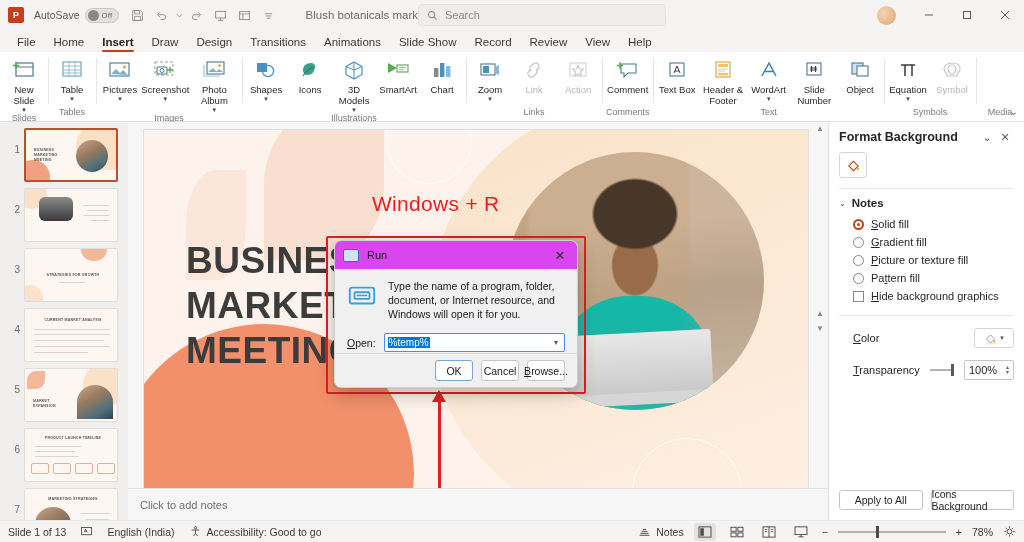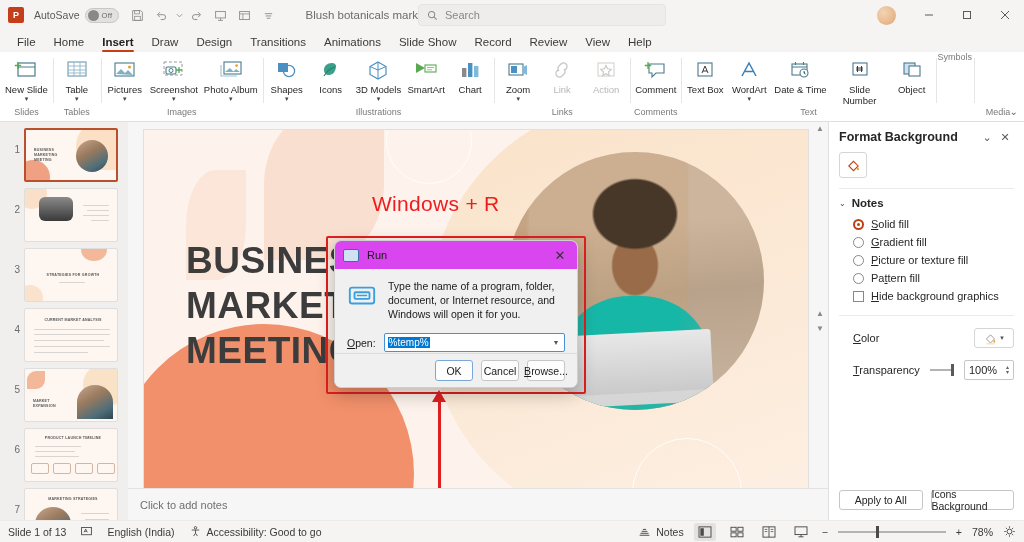--- a/index.html
+++ b/index.html
@@ -629,36 +629,36 @@
             <svg width="22" height="20" viewBox="0 0 22 20">
                 <rect x="4" y="3" width="14" height="13" fill="#fff" stroke="#4a7a8c" stroke-width="1.1"></rect>
                 <path d="M8 13l3-7 3 7M9 11h4" stroke="#3a3a3a" stroke-width="1" fill="none"></path>
               </svg>
           </span>
           <span class="lbl">Text Box</span>
         </div>
         <div class="ritem">
           <span class="ico">
             <svg width="22" height="20" viewBox="0 0 22 20">
+                <rect x="4" y="2" width="14" height="15" fill="#fff" stroke="#d9a33d" stroke-width="1.1"></rect>
+                <rect x="6" y="4" width="10" height="3" fill="#f0c36a"></rect>
+                <rect x="6" y="13" width="10" height="2.4" fill="#f0c36a"></rect>
+                <path d="M6 9h10M6 11h7" stroke="#c9c7c5" stroke-width=".9"></path>
+              </svg>
+          </span>
+          <span class="lbl">Header &amp; Footer</span>
+        </div>
+        <div class="ritem">
+          <span class="ico">
+            <svg width="22" height="20" viewBox="0 0 22 20">
                 <path d="M4 16L11 3l7 13M7.2 11.6h7.6" fill="none" stroke="#3a7fb5" stroke-width="1.5"></path>
               </svg>
           </span>
           <span class="lbl">WordArt</span>
           <span class="chev">▾</span>
-        </div>
-        <div class="ritem">
-          <span class="ico">
-            <svg width="22" height="20" viewBox="0 0 22 20">
-                <rect x="3" y="4" width="15" height="11" fill="#fff" stroke="#4a7a8c" stroke-width="1.1"></rect>
-                <path d="M3 7h15M6.5 2v3M14.5 2v3" stroke="#4a7a8c" stroke-width="1.1"></path>
-                <circle cx="15" cy="13" r="4" fill="#fff" stroke="#4a7a8c" stroke-width="1.1"></circle>
-                <path d="M15 11v2.2l1.5 1" stroke="#4a7a8c" stroke-width="1"></path>
-              </svg>
-          </span>
-          <span class="lbl">Date &amp; Time</span>
         </div>
         <div class="ritem">
           <span class="ico">
             <svg width="22" height="20" viewBox="0 0 22 20">
                 <rect x="4" y="3" width="14" height="12" fill="#fff" stroke="#4a7a8c" stroke-width="1.1"></rect>
                 <path d="M8.5 6v6M12.5 6v6M7 8h7M7 10h7" stroke="#3a3a3a" stroke-width="1"></path>
               </svg>
           </span>
           <span class="lbl">Slide Number</span>
         </div>
@@ -669,20 +669,39 @@
                 <rect x="8" y="6" width="11" height="10" fill="#fff" stroke="#4a7a8c" stroke-width="1.1"></rect>
               </svg>
           </span>
           <span class="lbl">Object</span>
         </div>
       </div>
       <div class="group-label">Text</div>
     </div>
 
     <div class="group">
+      <div class="group-items">
+        <div class="ritem">
+          <span class="ico">
+            <svg width="22" height="20" viewBox="0 0 22 20">
+                <path d="M4 5h14M8 5v11M15 5v11" fill="none" stroke="#3a3a3a" stroke-width="1.5"></path>
+              </svg>
+          </span>
+          <span class="lbl">Equation</span>
+          <span class="chev">▾</span>
+        </div>
+        <div class="ritem dim">
+          <span class="ico">
+            <svg width="22" height="20" viewBox="0 0 22 20">
+                <path d="M6 16v-2c-2-1.4-3-3.2-3-5.2C3 5.4 6 3 11 3s8 2.4 8 5.8c0 2-1 3.8-3 5.2v2h-4v-2.6c2-1 3-2.2 3-4.2C15 6.6 13.4 5 11 5S7 6.6 7 9.2c0 2 1 3.2 3 4.2V16z" fill="none" stroke="#c9c7c5" stroke-width="1.1"></path>
+              </svg>
+          </span>
+          <span class="lbl">Symbol</span>
+        </div>
+      </div>
       <div class="group-label">Symbols</div>
     </div>
 
     <div class="group">
       <div class="group-items">
         <div class="ritem">
           
           
           
         </div>

